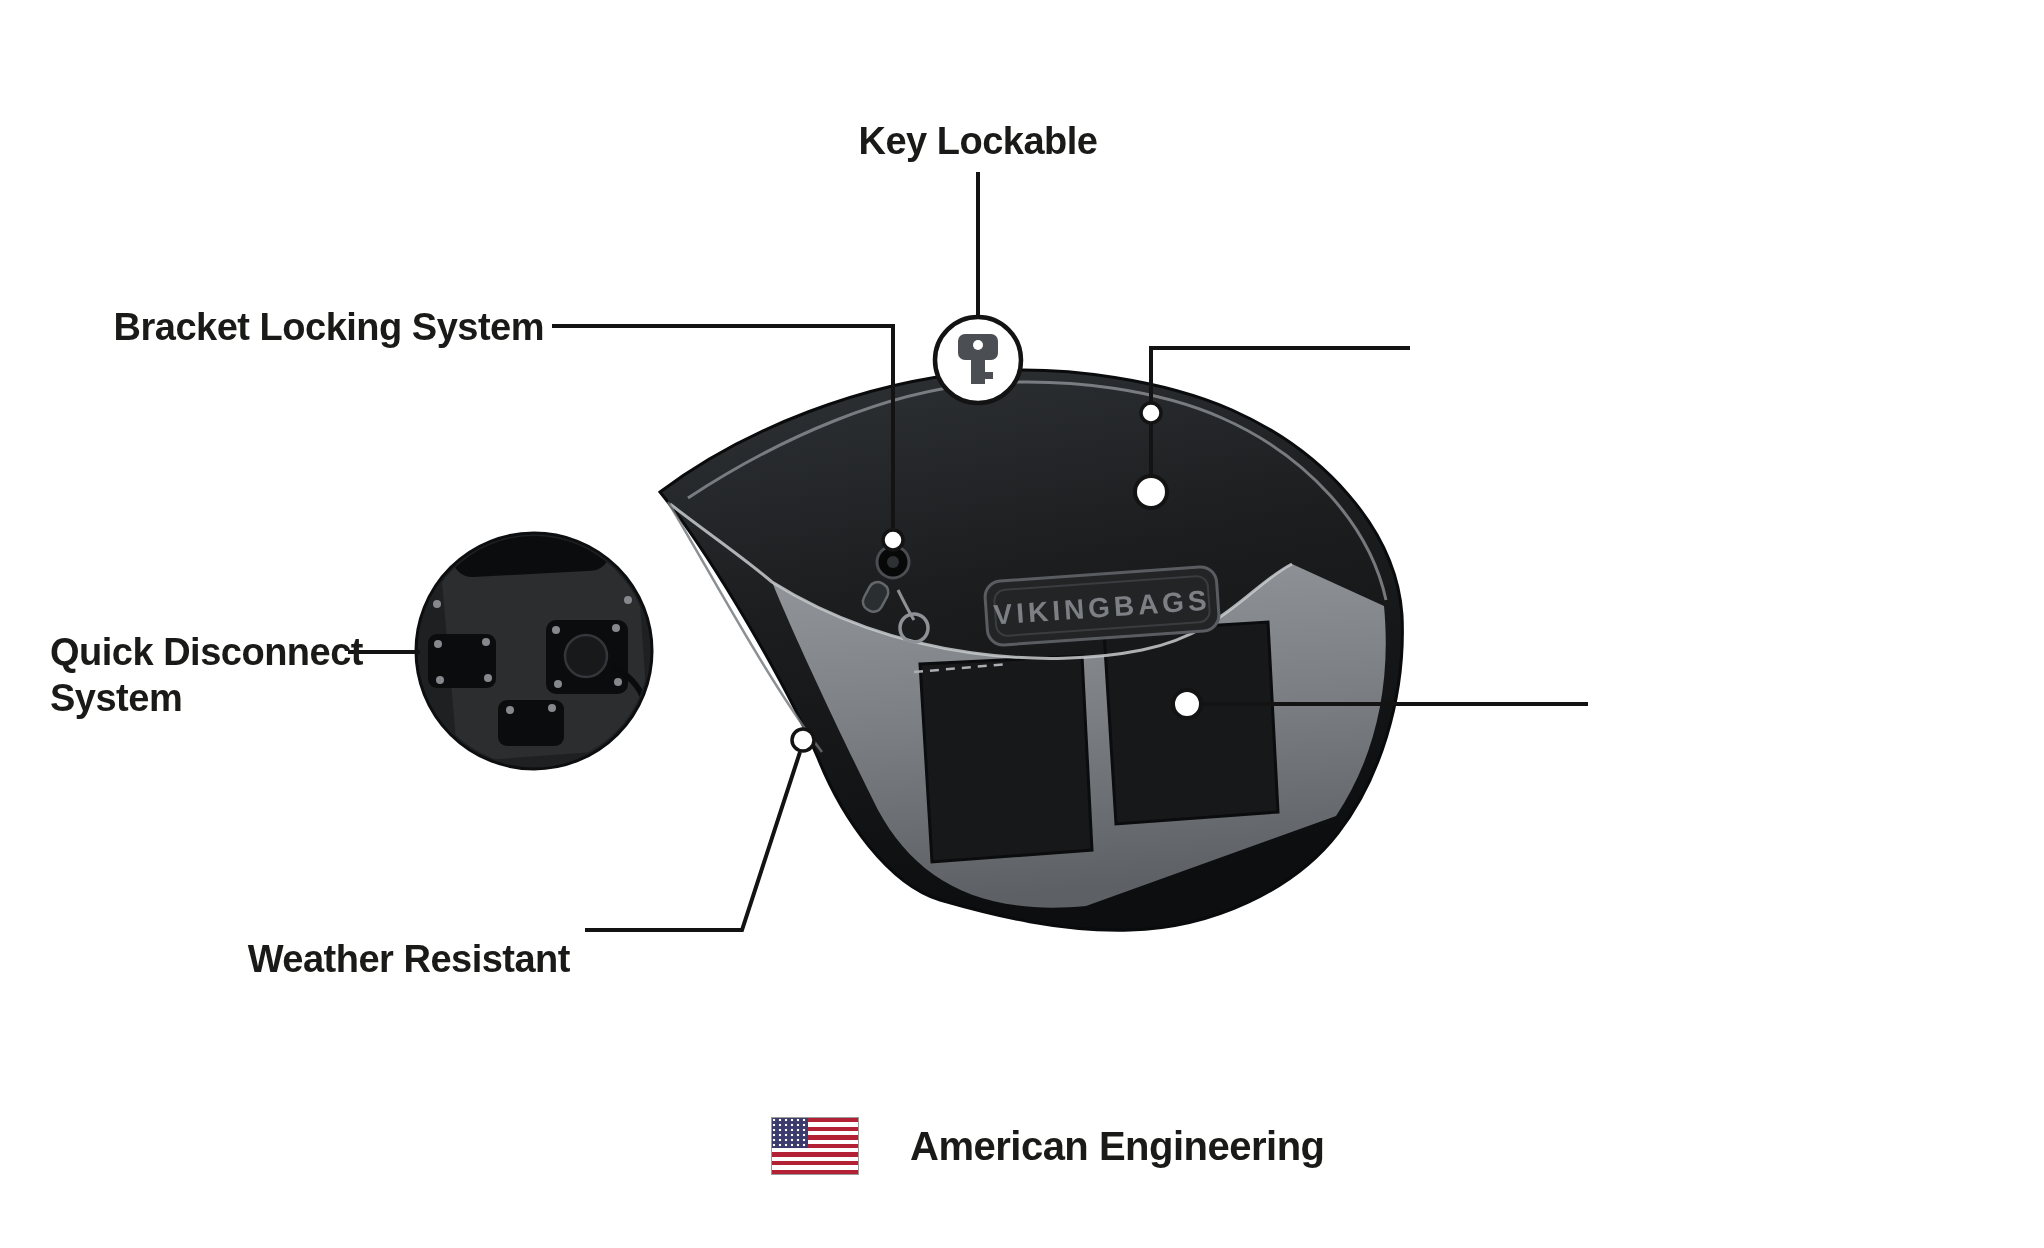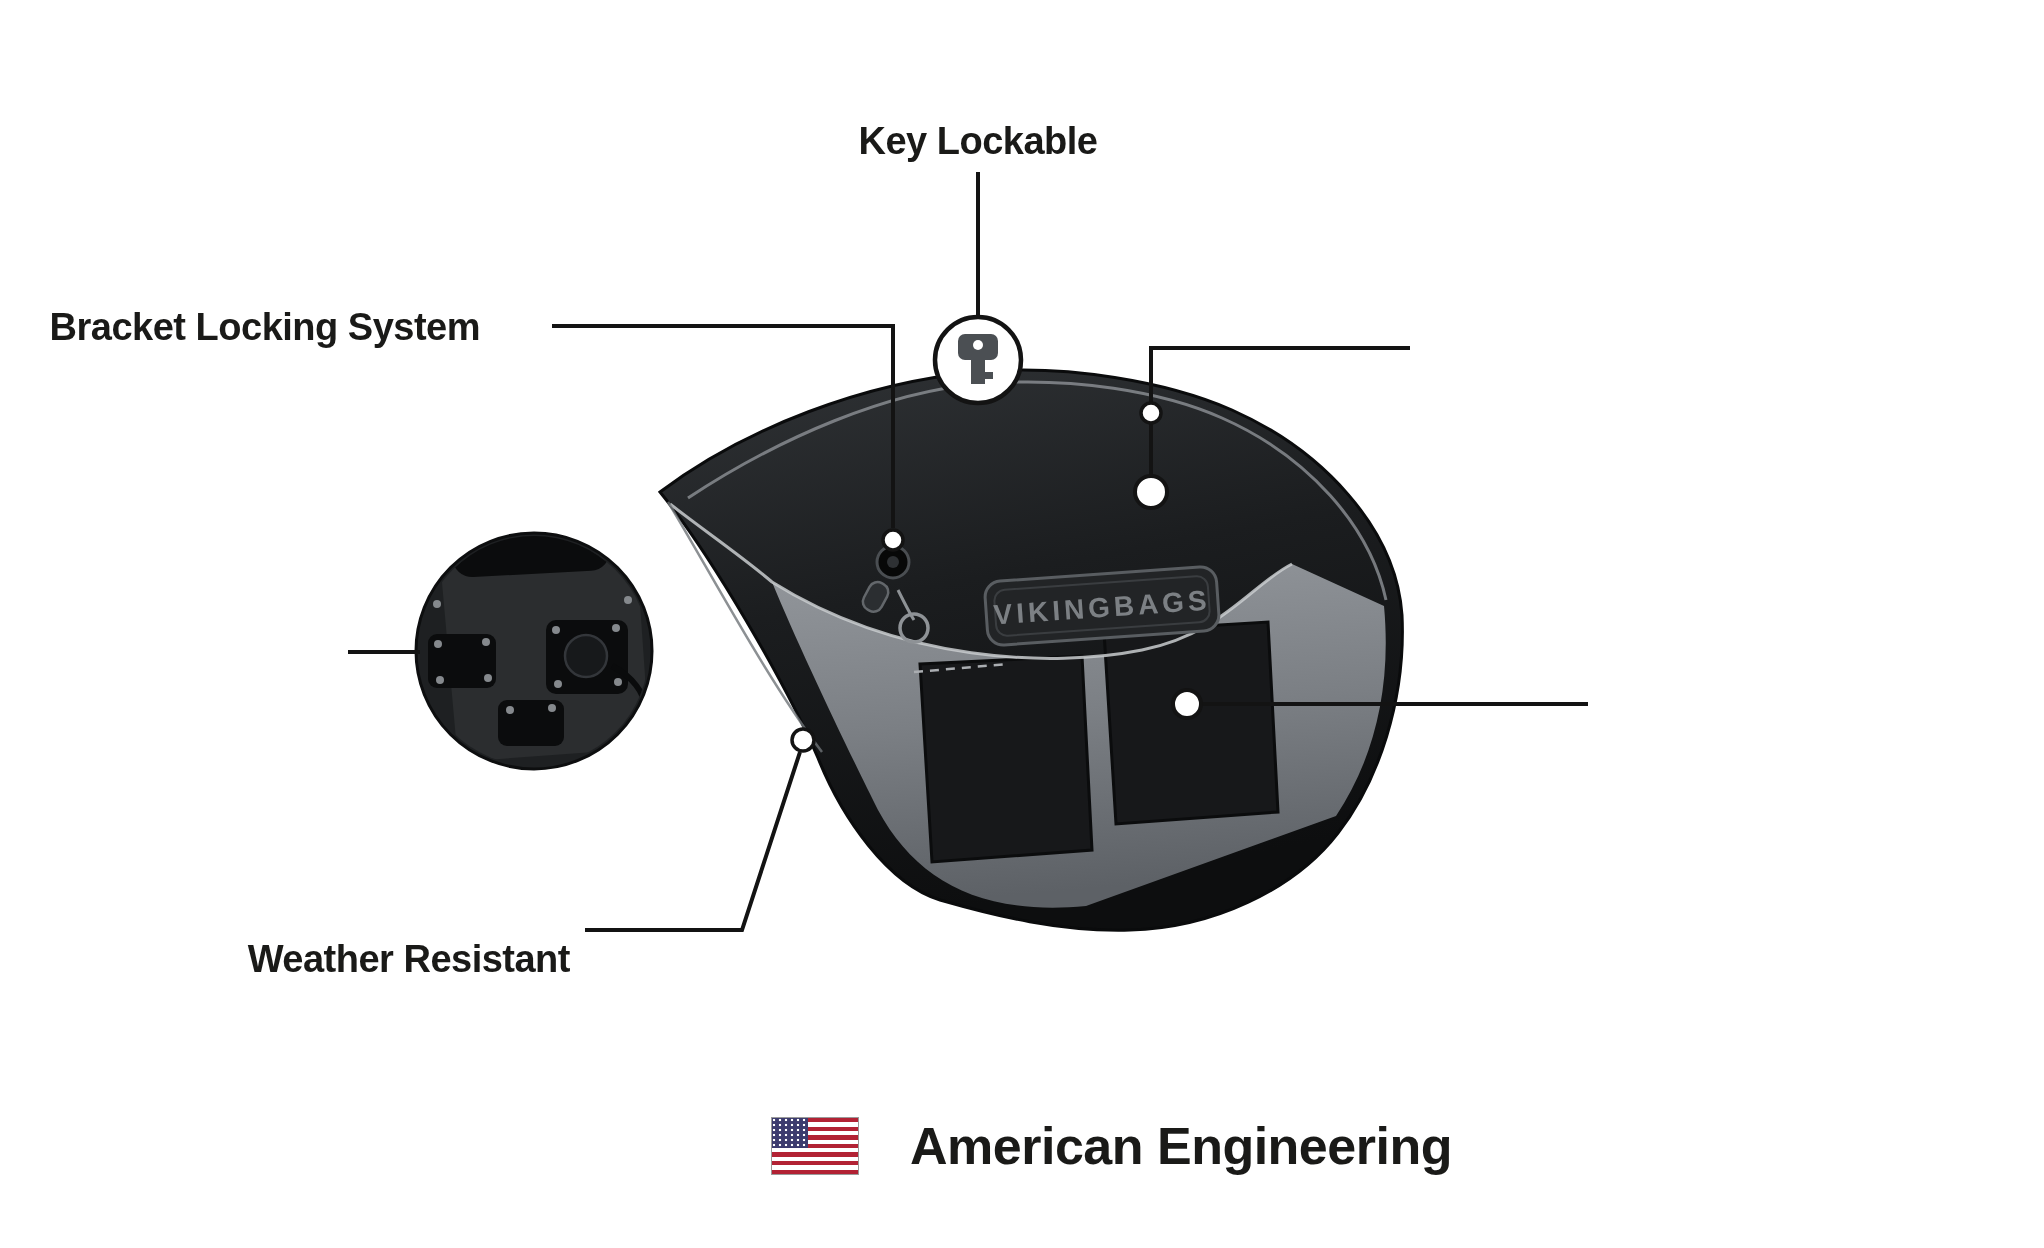--- a/index.html
+++ b/index.html
@@ -27,21 +27,21 @@
     position:relative;width:86px;height:56px;flex:0 0 auto;
     background:repeating-linear-gradient(180deg,#b22234 0 4.31px,#ffffff 4.31px 8.62px);
     outline:1px solid #9a9a9a;
   }
   .flag .canton{
     position:absolute;left:0;top:0;width:36px;height:30.2px;
     background-color:#3c3b6e;
     background-image:radial-gradient(circle at 2px 2px,#ffffff 1.2px,transparent 1.6px);
     background-size:6px 5px;
   }
-  .footer .label{position:static;font-size:52px;}
+  .footer .label{position:static;font-size:40px;}
 </style>
 </head>
 <body>
 
 <div class="canvas">
 
   <svg class="scene" viewBox="0 0 2044 1248">
     <defs>
       <linearGradient id="bagGrad" x1="0" y1="0" x2="0.25" y2="1">
         <stop offset="0" stop-color="#303336"></stop>
@@ -134,23 +134,27 @@
       <circle cx="978" cy="360" r="43" fill="#ffffff" stroke="#131313" stroke-width="4.5"></circle>
       <rect x="958" y="334" width="40" height="26" rx="7" fill="#4b4f53"></rect>
       <circle cx="978" cy="345" r="5" fill="#ffffff"></circle>
       <rect x="971" y="358" width="14" height="26" fill="#4b4f53"></rect>
       <rect x="973" y="372" width="20" height="7" fill="#4b4f53"></rect>
     </g>
   </svg>
 
   <div class="label" style="left:978px;top:118px;transform:translateX(-50%);">Key Lockable</div>
 
-  <div class="label" style="right:1564px;top:304px;">Bracket Locking System</div>
+  <div class="label" style="right:1500px;top:304px;">Bracket Locking System</div>
 
 
+  <div class="label two-line" style="left:50px;top:629px;">
+    <div>Quick Disconnect</div>
+    <div>System</div>
+  </div>
 
 
   <div class="label" style="right:1474px;top:936px;">Weather Resistant</div>
 
   <div class="footer">
     <div class="flag">
       <div class="canton"></div>
     </div>
     <div class="label">American Engineering</div>
   </div>

